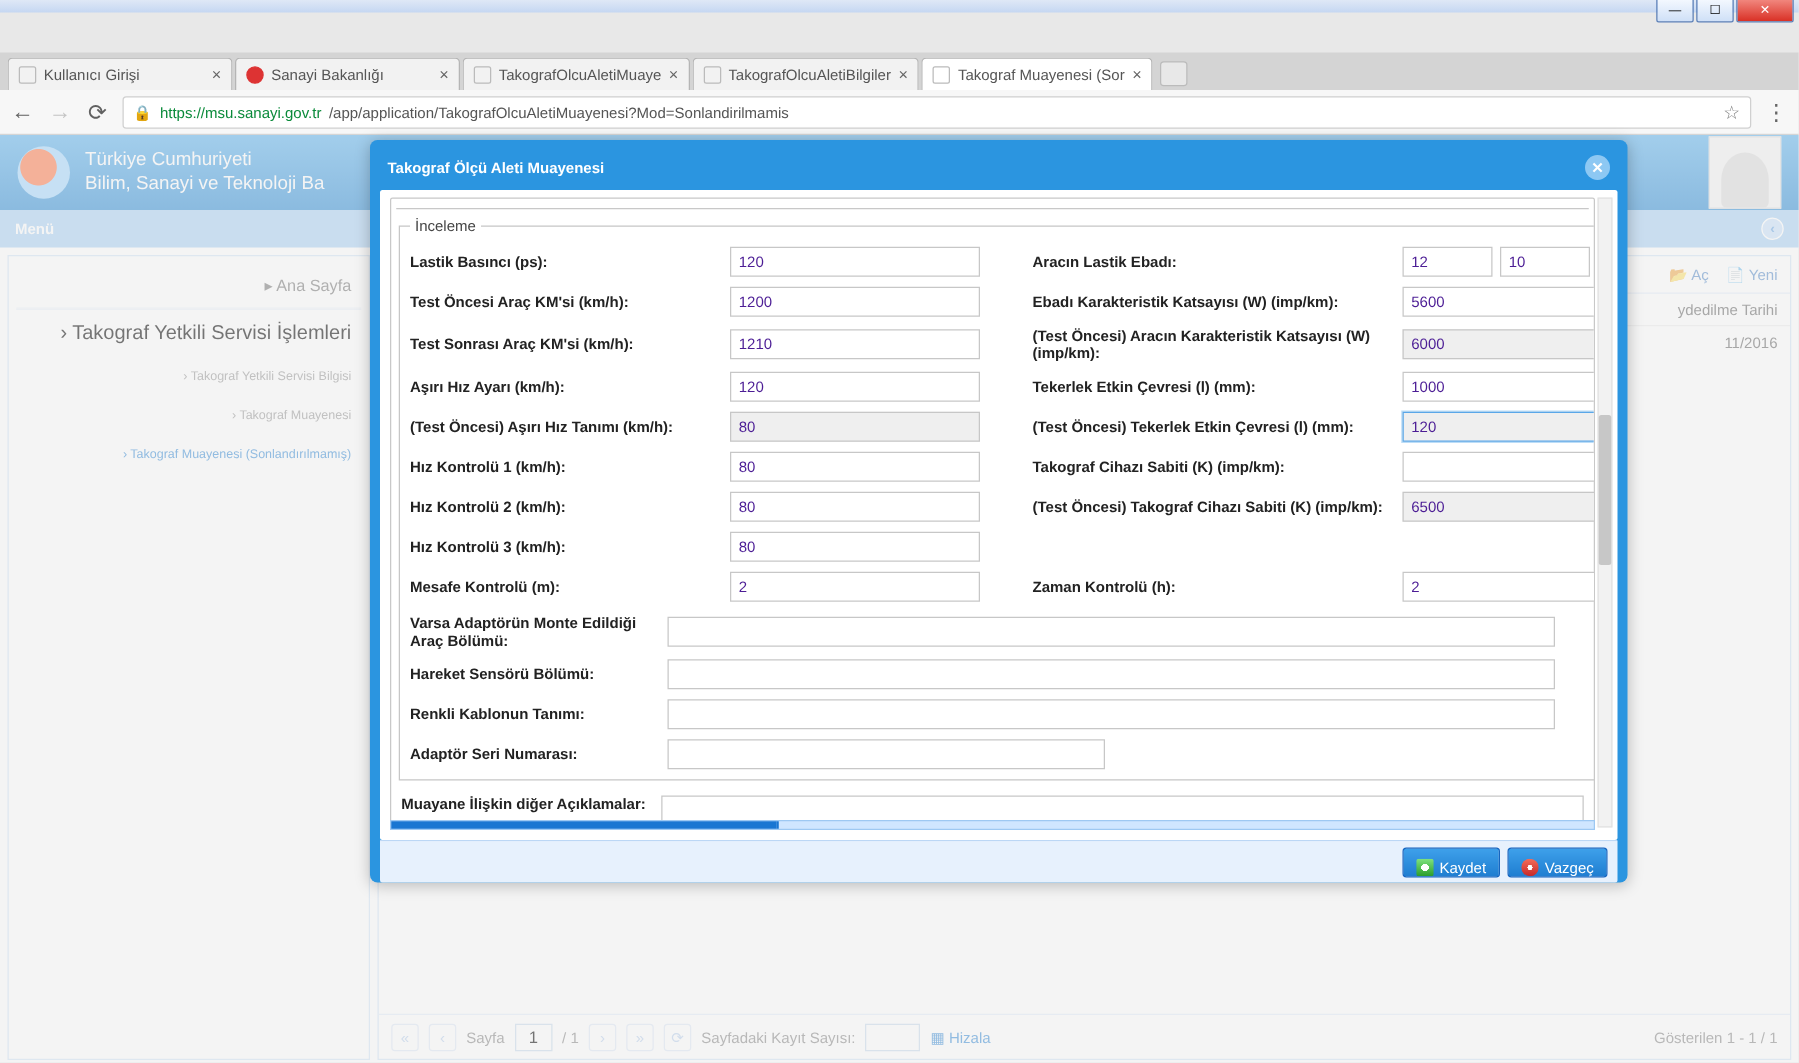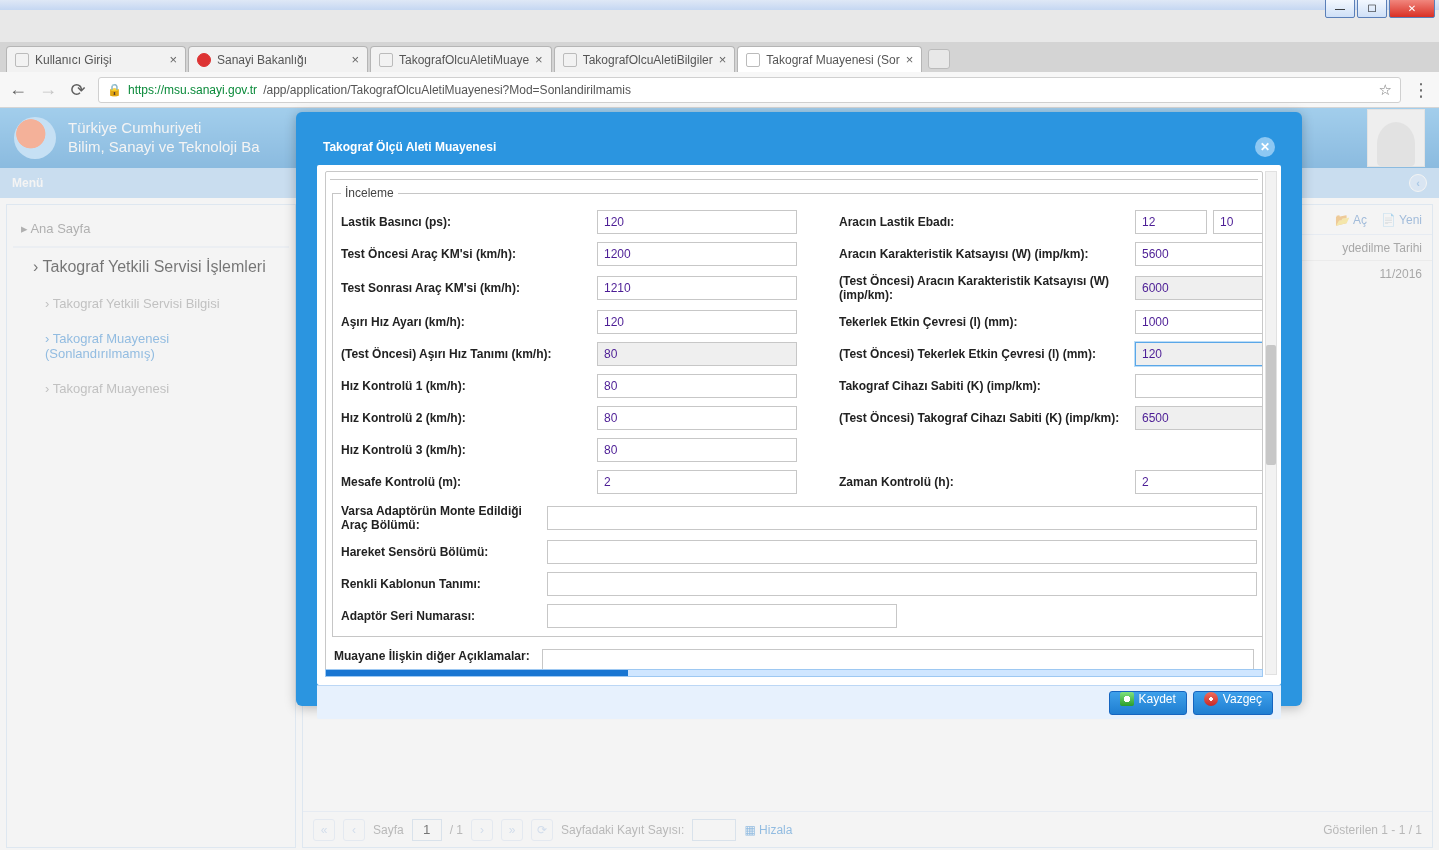--- a/index.html
+++ b/index.html
@@ -37,42 +37,42 @@
 .app-header { height:60px; background: linear-gradient(#5cb3ef,#2d8dd6); color:#fff; display:flex; align-items:center; padding:0 14px; gap:12px; }
 .logo { width:42px;height:42px;border-radius:50%; background: radial-gradient(circle at 40% 40%, #ff7a4a 0 40%, #a3d8ff 42% 100%); }
 .app-title { font-size:15px; line-height:1.25; }
 .avatar-box { width:58px; height:58px; background:#f3f3f3; border:1px solid #ddd; margin-left:auto; display:flex;align-items:flex-end;justify-content:center; }
 .avatar-sil { width:38px;height:44px; background:#dcdcdc; border-radius:50% 50% 10% 10%; }
 
 .menu-bar { height:30px; background:#a9d1f5; color:#fff; display:flex; align-items:center; padding:0 12px; font-weight:bold; justify-content:space-between;}
 .collapse-btn { width:18px;height:18px; border-radius:50%; background:#c9e2fb; border:1px solid #fff; display:flex;align-items:center;justify-content:center;color:#6aa7e5;font-size:11px;}
 
 .body-row { display:flex; height: calc(100% - 90px - 28px); }
-.sidebar { width:290px; border:1px solid #d4e5f7; background:#fff; margin:6px; padding:6px 0; }
+.sidebar { width:290px; border:1px solid #d4e5f7; background:#fff; margin:6px; padding:6px 0;text-align:right; }
 .side-item { padding:10px 14px; color:#777; font-size:13px; }
 .side-item.lvl2 { padding-left:26px; font-size:16px; color:#000000; }
-.side-item.lvl3 { padding-left:38px; font-size:13px; color:#999; }
+.side-item.lvl3 { padding-left:38px; font-size:10px; color:#999; }
 .side-item.active { color:#3b8fd9; }
 .side-sep { height:1px; background:#eef3fb; margin:0 6px; }
 
 .content { flex:1; margin:6px 6px 6px 0; border:1px solid #d4e5f7; background:#fff; display:flex; flex-direction:column; }
 .content-tools { height:30px; border-bottom:1px solid #e4eefb; display:flex; align-items:center; justify-content:flex-end; gap:14px; padding:0 10px; color:#5b8fcc; }
 .grid-head { height:26px; border-bottom:1px solid #eee; display:flex; align-items:center; justify-content:flex-end; padding:0 10px; color:#666; }
 .grid-row { padding:6px 10px; color:#666; text-align:right; }
 .pager { height:36px; border-top:1px solid #e4eefb; display:flex; align-items:center; padding:0 10px; gap:8px; color:#888; }
 .pgbtn { width:22px;height:22px;border:1px solid #dfe9f8;border-radius:3px;display:flex;align-items:center;justify-content:center;color:#bcd2ef; }
 .pgnum { width:30px;height:22px;border:1px solid #c9dced;text-align:center; }
 .pgcombo { width:44px;height:22px;border:1px solid #c9dced; }
 .pglink { color:#3b8fd9; }
 .pager-right { margin-left:auto; }
 .footer { height:28px; background:#eee; text-align:center; color:#888; line-height:28px; }
 
 
 .modal-mask { position:absolute; inset:0; background:rgba(200,220,245,0.0); }
-.modal { position:absolute; left:296px; top:4px; width:1006px; height:594px; background:#2b95e0; border-radius:6px; padding:21px; box-shadow:0 2px 12px rgba(0,0,0,0.25); }
+.modal { position:absolute; left:296px; top:4px; width:1006px; height:594px; background:#2b95e0; border-radius:6px; padding:8px; box-shadow:0 2px 12px rgba(0,0,0,0.25); }
 .modal-title { color:#fff; font-weight:bold; padding:4px 6px 8px; display:flex; align-items:center; }
 .modal-close { margin-left:auto; width:20px;height:20px; border-radius:50%; background:#8dc8f3; color:#fff; display:flex;align-items:center;justify-content:center; font-size:12px; }
 .modal-body { background:#fff; height:520px; border-radius:2px; padding:8px 4px 8px 8px; position:relative; overflow:hidden; }
 .modal-inner { position:absolute; left:8px; top:6px; right:18px; bottom:10px; border:1px solid #c8c8c8; border-radius:2px; overflow-y:auto; }
 .modal-scroll-track { position:absolute; right:4px; top:6px; bottom:10px; width:12px; background:#f2f2f2; border:1px solid #e1e1e1;}
 .modal-scroll-thumb { position:absolute; right:5px; top:180px; width:10px; height:120px; background:#c7c7c7; border-radius:2px;}
 
 fieldset.inceleme { margin:6px; border:1px solid #c6c6c6; padding:10px 8px 8px; }
 fieldset.inceleme legend { color:#444; padding:0 4px; font-size:12px; }
 .form-grid { display:grid; grid-template-columns: 250px 200px 30px 290px 170px; column-gap:6px; row-gap:8px; align-items:center; }
@@ -91,21 +91,21 @@
 .last-row { display:grid; grid-template-columns: 200px 1fr; gap:8px; margin:12px 8px; }
 .txtarea { height:58px; border:1px solid #c7c7c7; }
 
 
 .segbar { position:absolute; left:8px; right:18px; bottom:8px; height:8px; background:#cfe6ff; border:1px solid #9dc8f2; }
 .segbar .done { position:absolute; left:0; top:0; bottom:0; width:32%; background:#1976d2; }
 .segbar .mid { position:absolute; left:32%; top:0; bottom:0; width:2px; background:#1976d2; }
 
 
 .modal-footer { height:34px; background:#e7f1fd; border-top:1px solid #bcd7f5; border-radius:0 0 2px 2px; display:flex; align-items:center; justify-content:flex-end; padding:0 8px; gap:6px; }
-.btn { height:24px; border:1px solid #1565c0; border-radius:3px; background:linear-gradient(#3ea0ea,#1f7ed1); color:#fff; padding:0 10px; display:flex; align-items:flex-start; gap:5px; font-size:12px; cursor:pointer; }
+.btn { height:24px; border:1px solid #1565c0; border-radius:3px; background:linear-gradient(#3ea0ea,#1f7ed1); color:#fff; padding:0 10px; display:flex; align-items:flex-end; gap:5px; font-size:12px; cursor:pointer; }
 .btn .bicon { width:14px;height:14px; display:inline-block; }
 .bicon.save { background: radial-gradient(circle,#fff 0 30%, transparent 31%), linear-gradient(#7fe27f,#2a9d2a); border-radius:2px; }
 .bicon.cancel { background: radial-gradient(circle,#fff 0 20%, transparent 21%), linear-gradient(#f36d5a,#c62828); border-radius:50%; }
 
 </style>
 </head>
 <body>
 
 <div class="win-titlebar">
   <div class="win-buttons">
@@ -173,22 +173,22 @@
       <span>Menü</span>
       <span class="collapse-btn">‹</span>
     </div>
     <div class="body-row">
       <div class="sidebar">
         <div class="side-item">▸ <span>Ana Sayfa</span></div>
         <div class="side-sep"></div>
         <div class="side-sep"></div>
         <div class="side-item lvl2">› <span>Takograf Yetkili Servisi İşlemleri</span></div>
         <div class="side-item lvl3">› <span>Takograf Yetkili Servisi Bilgisi</span></div>
+        <div class="side-item lvl3">› <span>Takograf Muayenesi</span></div>
         <div class="side-item lvl3 active">› <span>Takograf Muayenesi (Sonlandırılmamış)</span></div>
-        <div class="side-item lvl3">› <span>Takograf Muayenesi</span></div>
       </div>
       <div class="content">
         <div class="content-tools">
           <span>📂 <span>Aç</span></span>
           <span>📄 <span>Yeni</span></span>
         </div>
         <div class="grid-head">
             <span>ydedilme Tarihi</span>
           </div>
         <div class="grid-row"><span>11/2016</span></div>
@@ -233,21 +233,21 @@
             <div class="tire-row">
               <input class="inp" value="12" style="">
               <input class="inp" value="10" style="">
               <span class="tire-r">R</span>
 
             </div>
 
             <span class="lbl">Test Öncesi Araç KM'si (km/h):</span>
             <input class="inp" value="1200" style="">
             <span></span>
-            <span class="lbl">Aracın Karakteristik Katsayısı (W) (imp/km):</span>
+            <span class="lbl">Ebadı Karakteristik Katsayısı (W) (imp/km):</span>
             <input class="inp" value="5600" style="">
 
             <span class="lbl">Test Sonrası Araç KM'si (km/h):</span>
             <input class="inp" value="1210" style="">
             <span></span>
             <span class="lbl">(Test Öncesi) Aracın Karakteristik Katsayısı (W) (imp/km):</span>
             <input class="inp ro" readonly="" value="6000" style="">
 
             <span class="lbl">Aşırı Hız Ayarı (km/h):</span>
             <input class="inp" value="120" style="">

